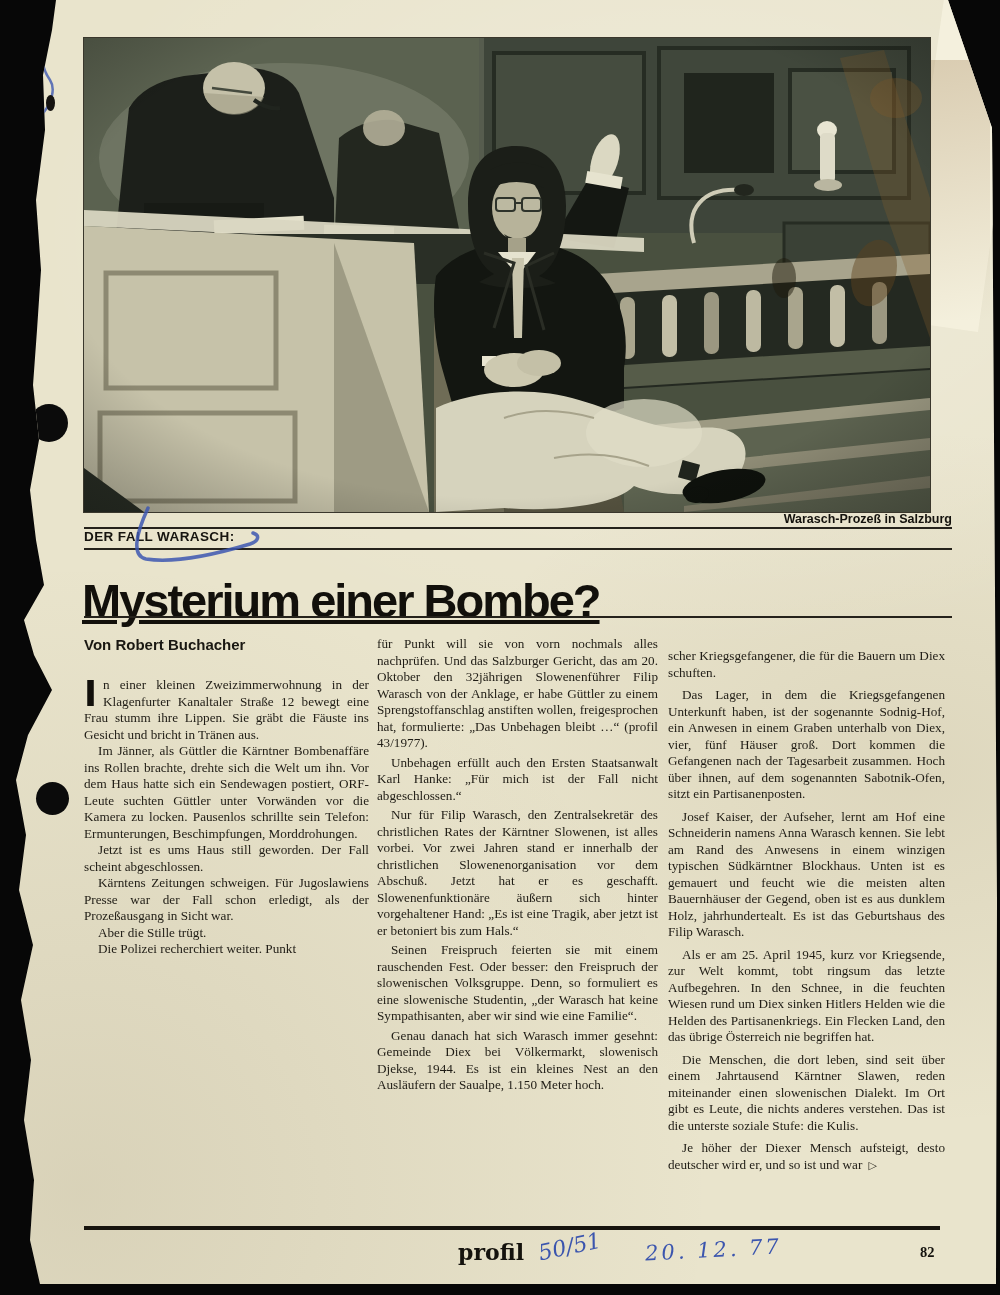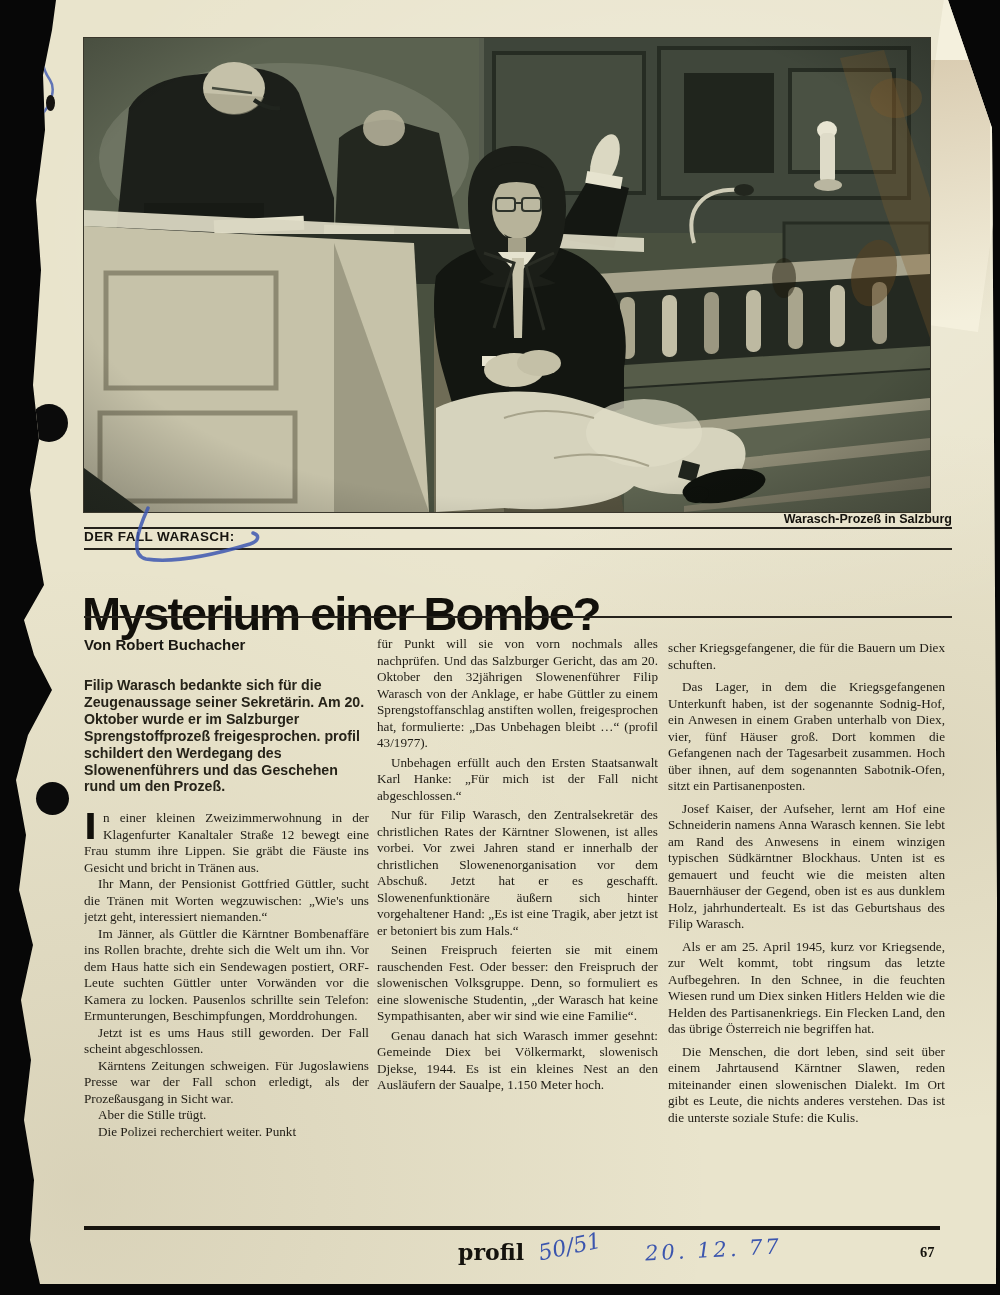--- a/index.html
+++ b/index.html
@@ -27,33 +27,33 @@
 
   .photo{position:absolute;left:84px;top:38px;width:846px;height:474px;outline:1px solid #3a372c;}
   .caption{position:absolute;left:84px;top:512px;width:868px;text-align:right;
     font:700 12.5px/15px "Liberation Sans",sans-serif;color:#14120d;}
   .rule{position:absolute;left:84px;width:868px;height:2px;background:#25221b;}
   .rule.r1{top:527px;height:1.5px;}
   .rule.r2{top:548px;}
   .rule.r3{top:616px;}
   .kicker{position:absolute;left:84px;top:529px;
     font:700 13.5px/15px "Liberation Sans",sans-serif;letter-spacing:.4px;color:#16140f;}
-  .headline{position:absolute;left:82px;top:584px;width:868px;
-    font:700 47px/60px "Liberation Sans",sans-serif;letter-spacing:-2px;color:#12100b;}
+  .headline{position:absolute;left:82px;top:571px;width:868px;
+    font:700 47px/60px "Liberation Sans",sans-serif;letter-spacing:-2px;color:#12100b;text-decoration:underline;}
   .bluecheck{position:absolute;left:108px;top:500px;}
   .bluesquiggle{position:absolute;left:28px;top:34px;}
 
   .col{position:absolute;top:636px;height:592px;overflow:hidden;color:#1f1c15;}
   .col1{left:84px;width:285px;} .col2{left:377px;width:281px;} .col3{left:668px;width:277px;}
   .byline{font:700 15px/18px "Liberation Sans",sans-serif;color:#1a1812;margin-bottom:23px;}
   .lead{font:700 14.2px/16.9px "Liberation Sans",sans-serif;color:#262319;margin-bottom:15px;}
   .col p{margin:0;font:13.2px/16.5px "Liberation Serif",serif;text-align:justify;text-indent:14px;}
   .col p.first{text-indent:0;}
   .col2 p{margin-top:3px;} .col2 p.first{margin-top:0;}
-  .col3 p{margin-top:6px;} .col3 p.first{margin-top:4px;}
+  .col3 p{margin-top:6px;} .col3 p.first{margin-top:12px;}
   .dropcap{float:left;font:700 35px/31px "DejaVu Sans",sans-serif;padding:2px 6px 0 0;color:#12100b;}
   .cont{font-size:11px;margin-left:3px;}
 
   .footrule{position:absolute;left:84px;top:1226px;width:856px;height:4px;background:#17140e;}
   .magname{position:absolute;left:458px;top:1240px;font:700 22px/24px "DejaVu Serif",serif;color:#14120d;}
   .hand{color:#3b55ae;font-family:"DejaVu Serif",serif;font-style:italic;position:absolute;}
   .issue{left:538px;top:1234px;font-size:22px;transform:rotate(-12deg);}
   .hdate{left:645px;top:1238px;font-size:21px;letter-spacing:3px;transform:rotate(-3deg);}
   .pagenum{position:absolute;left:920px;top:1244px;font:700 14.5px "Liberation Serif",serif;color:#14120d;}
 </style>
@@ -195,23 +195,21 @@
     <svg class="bluecheck" width="170" height="75">
       <path d="M40,8 C27,36 24,56 38,59 C70,64 112,53 142,44 C151,41 152,35 145,33" stroke="#3d57b0" stroke-width="3.5" fill="none" opacity="0.85" stroke-linecap="round"></path>
     </svg>
     <svg class="bluesquiggle" width="44" height="95">
       <path d="M20,6 c-9,18 -5,30 2,40 c6,9 1,23 -6,32" stroke="#3d57b0" stroke-width="2.5" fill="none" opacity="0.8" stroke-linecap="round"></path>
     </svg>
     <div class="tear-spot"></div>
 
     <div class="col col1">
       <div class="byline">Von Robert Buchacher</div>
-      <div class="lead">Filip Warasch bedankte sich für die Zeugenaussage seiner Sekretärin. Am 20. Oktober wurde er im Salzburger Sprengstoffprozeß freigesprochen. profil schildert den Werdegang des Slowenenführers und das Geschehen rund um den Prozeß.</div>
       <p class="first"><span class="dropcap">I</span><span>n einer kleinen Zweizimmerwohnung in der Klagenfurter Kanaltaler Straße 12 bewegt eine Frau stumm ihre Lippen. Sie gräbt die Fäuste ins Gesicht und bricht in Tränen aus.</span></p>
-      <p>Ihr Mann, der Pensionist Gottfried Güttler, sucht die Tränen mit Worten wegzuwischen: „Wie's uns jetzt geht, interessiert niemanden.“</p>
       <p>Im Jänner, als Güttler die Kärntner Bombenaffäre ins Rollen brachte, drehte sich die Welt um ihn. Vor dem Haus hatte sich ein Sendewagen postiert, ORF-Leute suchten Güttler unter Vorwänden vor die Kamera zu locken. Pausenlos schrillte sein Telefon: Ermunterungen, Beschimpfungen, Morddrohungen.</p>
       <p>Jetzt ist es ums Haus still geworden. Der Fall scheint abgeschlossen.</p>
       <p>Kärntens Zeitungen schweigen. Für Jugoslawiens Presse war der Fall schon erledigt, als der Prozeßausgang in Sicht war.</p>
       <p>Aber die Stille trügt.</p>
       <p>Die Polizei recherchiert weiter. Punkt</p>
     </div>
 
     <div class="col col2">
       <p class="first">für Punkt will sie von vorn nochmals alles nachprüfen. Und das Salzburger Gericht, das am 20. Oktober den 32jährigen Slowenenführer Filip Warasch von der Anklage, er habe Güttler zu einem Sprengstoffanschlag anstiften wollen, freigesprochen hat, formulierte: „Das Unbehagen bleibt …“ (profil 43/1977).</p>
       <p>Unbehagen erfüllt auch den Ersten Staatsanwalt Karl Hanke: „Für mich ist der Fall nicht abgeschlossen.“</p>
@@ -219,24 +217,25 @@
       <p>Seinen Freispruch feierten sie mit einem rauschenden Fest. Oder besser: den Freispruch der slowenischen Volksgruppe. Denn, so formuliert es eine slowenische Studentin, „der Warasch hat keine Sympathisanten, aber wir sind wie eine Familie“.</p>
       <p>Genau danach hat sich Warasch immer gesehnt: Gemeinde Diex bei Völkermarkt, slowenisch Djekse, 1944. Es ist ein kleines Nest an den Ausläufern der Saualpe, 1.150 Meter hoch.</p>
     </div>
 
     <div class="col col3">
       <p class="first">scher Kriegsgefangener, die für die Bauern um Diex schuften.</p>
       <p>Das Lager, in dem die Kriegsgefangenen Unterkunft haben, ist der sogenannte Sodnig-Hof, ein Anwesen in einem Graben unterhalb von Diex, vier, fünf Häuser groß. Dort kommen die Gefangenen nach der Tagesarbeit zusammen. Hoch über ihnen, auf dem sogenannten Sabotnik-Ofen, sitzt ein Partisanenposten.</p>
       <p>Josef Kaiser, der Aufseher, lernt am Hof eine Schneiderin namens Anna Warasch kennen. Sie lebt am Rand des Anwesens in einem winzigen typischen Südkärntner Blockhaus. Unten ist es gemauert und feucht wie die meisten alten Bauernhäuser der Gegend, oben ist es aus dunklem Holz, jahrhundertealt. Es ist das Geburtshaus des Filip Warasch.</p>
       <p>Als er am 25. April 1945, kurz vor Kriegsende, zur Welt kommt, tobt ringsum das letzte Aufbegehren. In den Schnee, in die feuchten Wiesen rund um Diex sinken Hitlers Helden wie die Helden des Partisanenkriegs. Ein Flecken Land, den das übrige Österreich nie begriffen hat.</p>
       <p>Die Menschen, die dort leben, sind seit über einem Jahrtausend Kärntner Slawen, reden miteinander einen slowenischen Dialekt. Im Ort gibt es Leute, die nichts anderes verstehen. Das ist die unterste soziale Stufe: die Kulis.</p>
+      <p><span>Je höher der Diexer Mensch aufsteigt, desto deutscher wird er, und so ist und war </span><span class="cont">▷</span></p>
     </div>
 
     <div class="footrule"></div>
     <div class="magname">profil</div>
     <div class="hand issue">50/51</div>
     <div class="hand hdate">20. 12. 77</div>
-    <div class="pagenum">67</div>
+    <div class="pagenum">82</div>
 
     <div class="hole h1"></div>
     <div class="hole h2"></div>
   </div>
 </div>
 
 </body></html>

